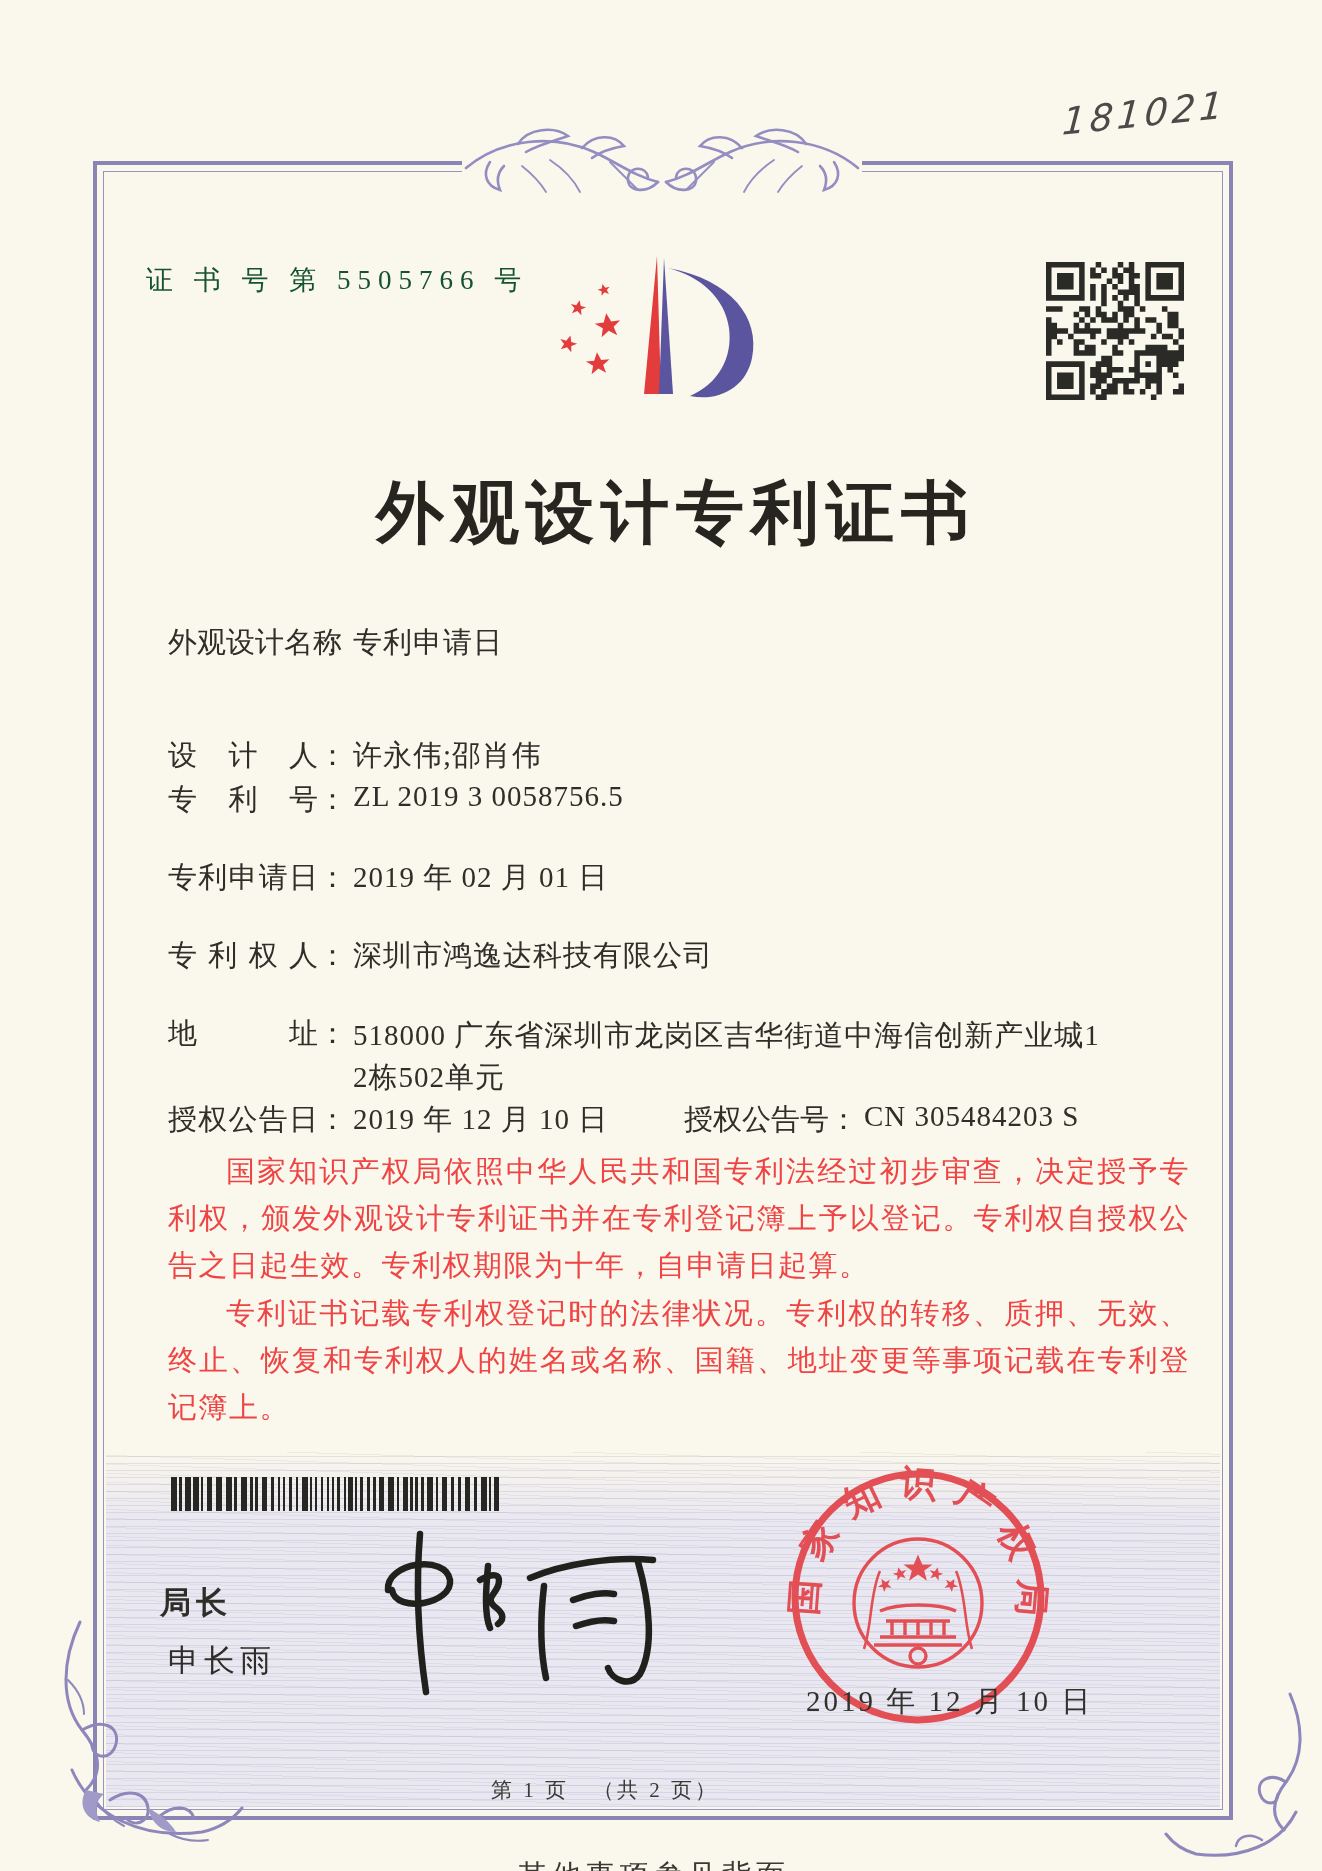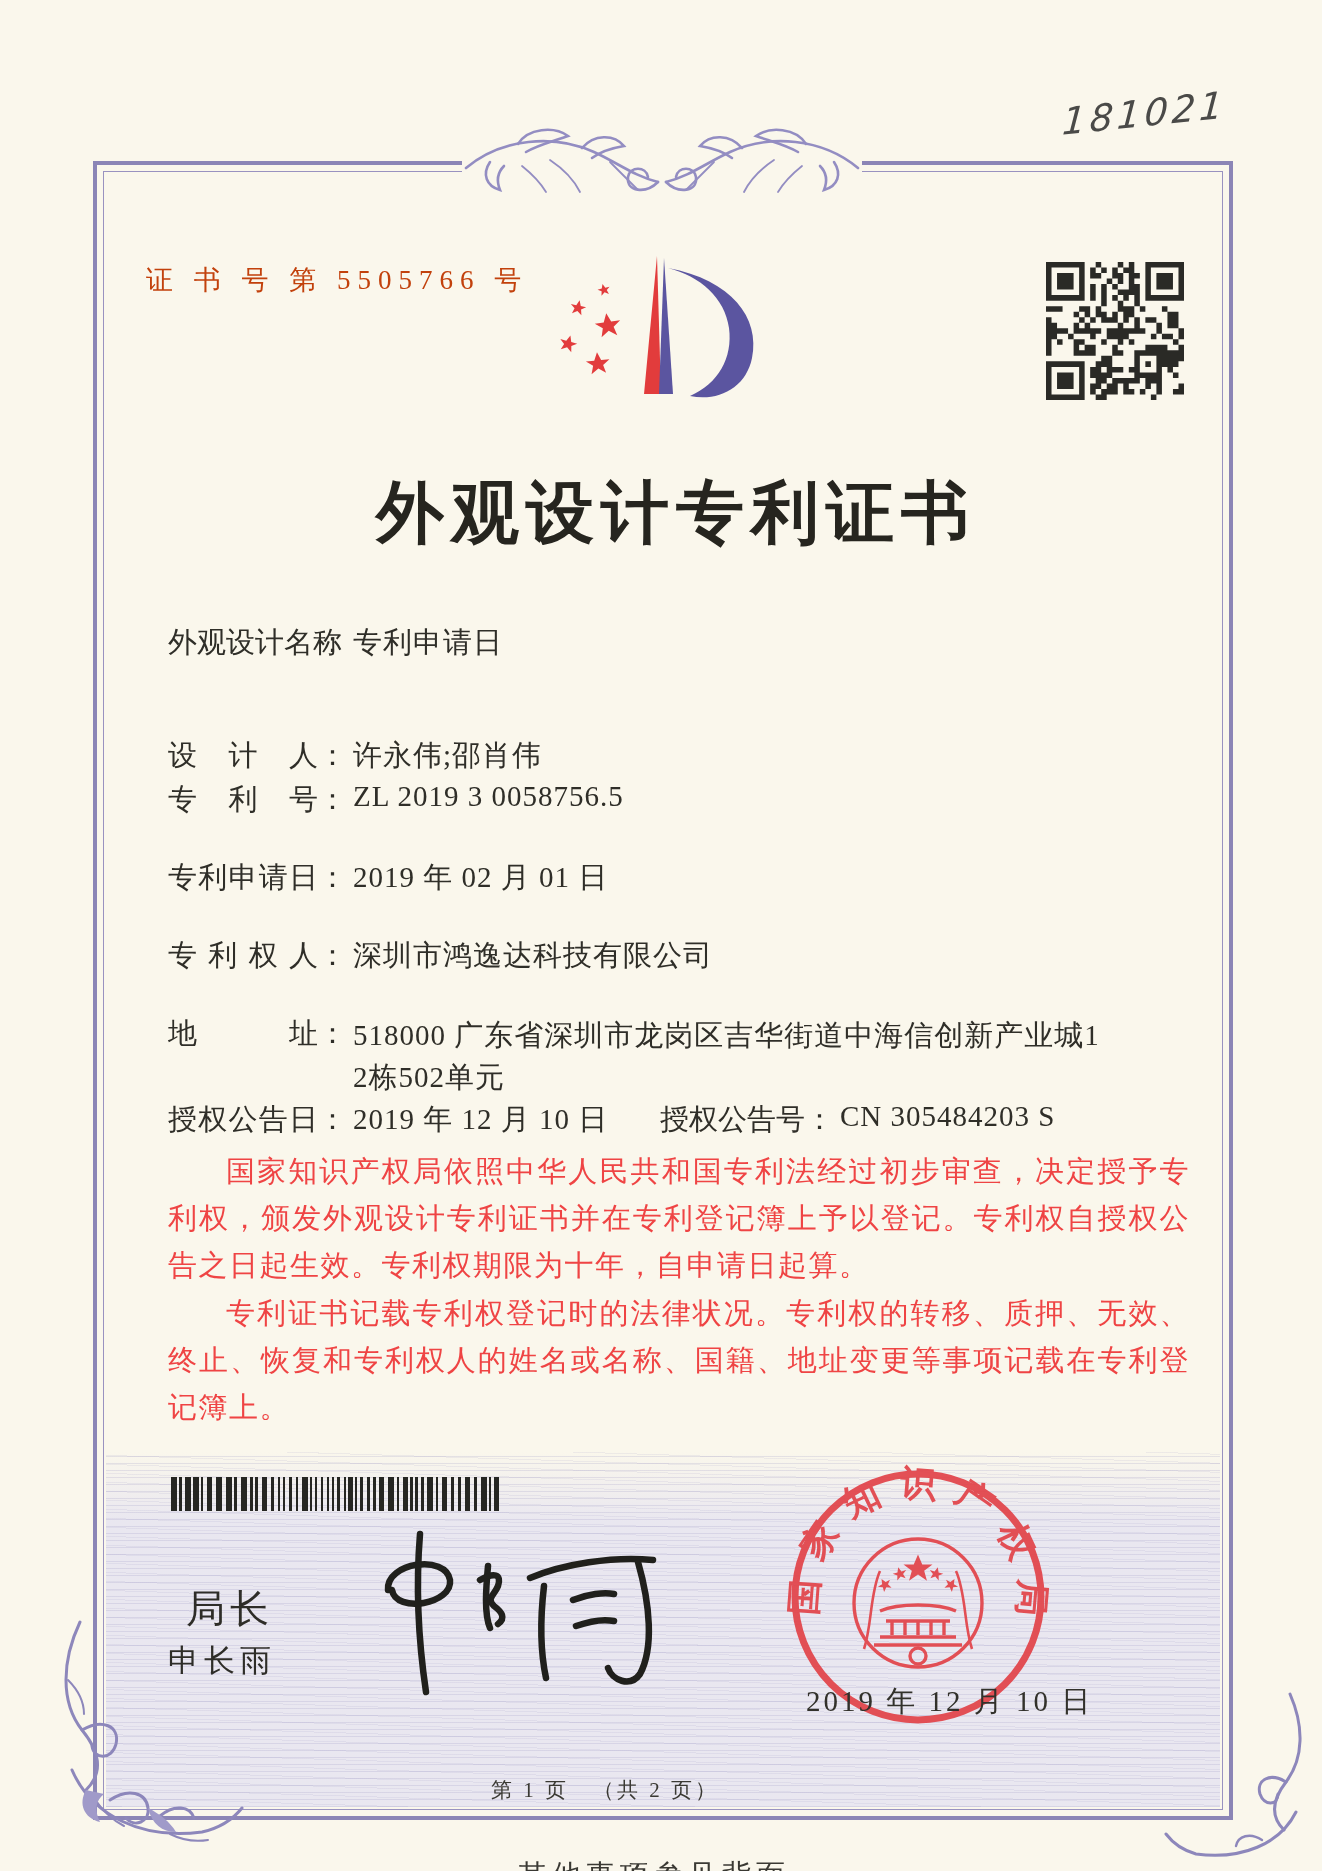--- a/index.html
+++ b/index.html
@@ -18,36 +18,36 @@
     left:106px;top:1452px;width:1114px;height:355px;z-index:0;
     background:
       repeating-linear-gradient(0deg, rgba(143,138,188,0.20) 0 1.2px, rgba(0,0,0,0) 1.2px 7px),
       repeating-linear-gradient(1.8deg, rgba(143,138,188,0.12) 0 1px, rgba(0,0,0,0) 1px 9px),
       linear-gradient(180deg, rgba(233,231,243,0) 0px, rgba(229,227,241,0.8) 70px, rgba(229,227,241,0.8) 100%);
   }
   .handwritten{
     left:1062px;top:92px;font-family:"DejaVu Sans",sans-serif;font-style:italic;
     font-size:37px;color:#4a4a48;letter-spacing:4px;transform:rotate(-6deg) skewX(-10deg);z-index:2;
   }
-  .cert-no{left:146px;top:262px;font-size:27px;letter-spacing:7px;color:#c2410c;z-index:2;}
+  .cert-no{left:146px;top:262px;font-size:27px;letter-spacing:7px;color:#14532d;z-index:2;}
   .title{
     left:280px;top:452px;width:760px;margin:16px;text-align:center;
     font-size:68px;font-weight:bold;letter-spacing:7px;color:#26251f;z-index:2;
   }
   .field-row{left:168px;font-size:29px;z-index:2;white-space:nowrap;color:#2f2e28;}
   .field-row .lbl{display:inline-block;width:150px;text-align:justify;text-align-last:justify;vertical-align:top;}
   .field-row .colon{display:inline-block;margin-right:6px;vertical-align:top;}
   .field-row .val{letter-spacing:1px;vertical-align:top;}
   .addr-val{display:inline-block;white-space:normal;width:860px;line-height:42px;letter-spacing:1px;}
-  .pair2{position:absolute;left:492px;top:0;white-space:nowrap;}
+  .pair2{position:absolute;left:516px;top:0;white-space:nowrap;}
   .para{
     left:168px;width:1022px;margin:0;font-size:29px;line-height:47px;
     text-align:justify;text-indent:2em;letter-spacing:1.5px;color:#ef4444;z-index:2;
   }
-  .officer-title{left:186px;top:1582px;font-size:39px;letter-spacing:5px;z-index:3;}
+  .officer-title{left:160px;top:1582px;font-size:31px;letter-spacing:5px;z-index:3;font-weight:bold;}
   .officer-name{left:168px;top:1640px;font-size:31px;letter-spacing:5px;z-index:3;}
   .seal-wrap{left:768px;top:1447px;width:300px;height:300px;z-index:2;opacity:0.93;}
   .seal-date{left:806px;top:1682px;font-size:29px;letter-spacing:3px;color:#32312b;z-index:3;}
   .page-indicator{left:455px;top:1776px;width:300px;text-align:center;font-size:21px;letter-spacing:3px;color:#3a3933;z-index:2;}
   .bottom-cutoff{left:518px;top:1856px;font-size:29px;letter-spacing:5px;color:#3a3933;z-index:2;}
   .qr{left:1046px;top:262px;z-index:2;}
   .logo{left:540px;top:210px;z-index:2;}
   .barcode{left:170px;top:1477px;z-index:2;}
   .signature{left:368px;top:1528px;z-index:3;}
   .top-flourish{left:462px;top:122px;z-index:3;}

